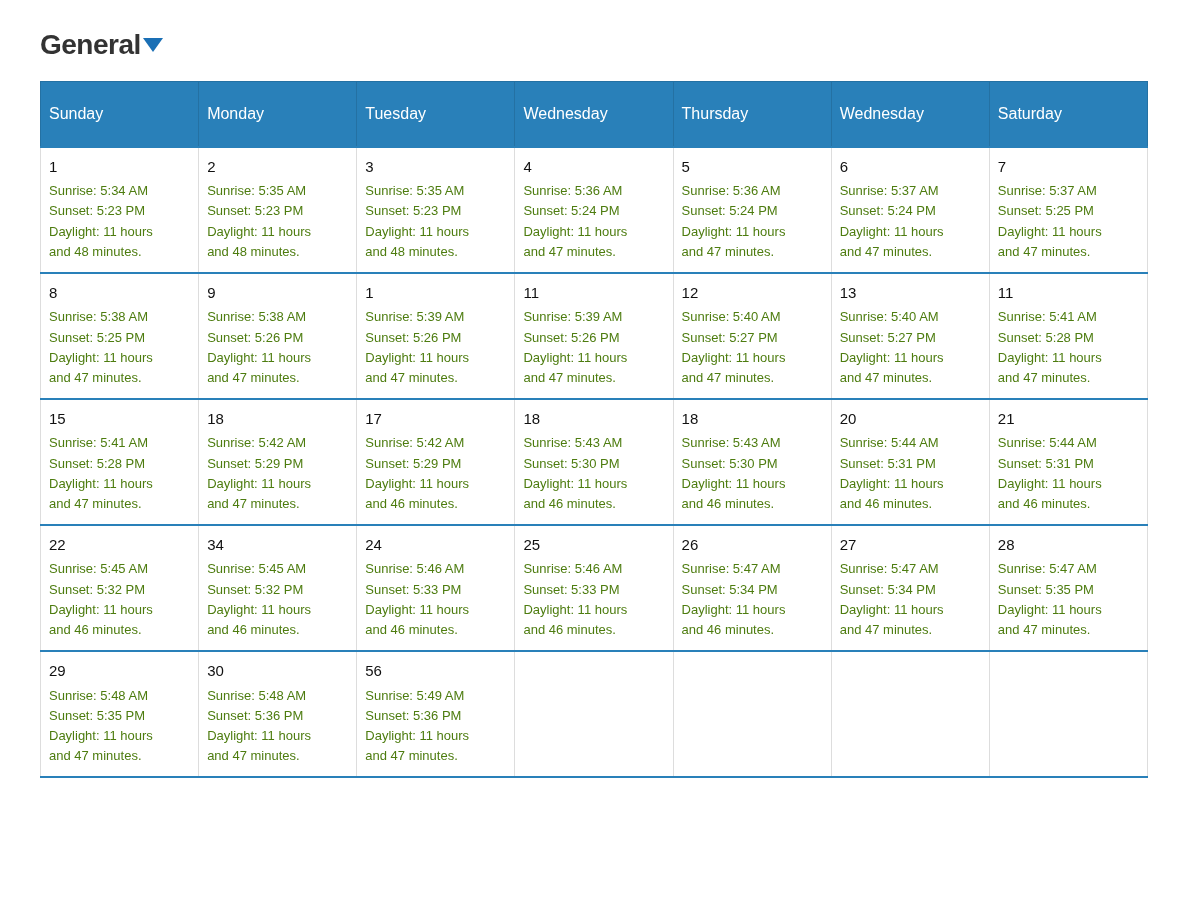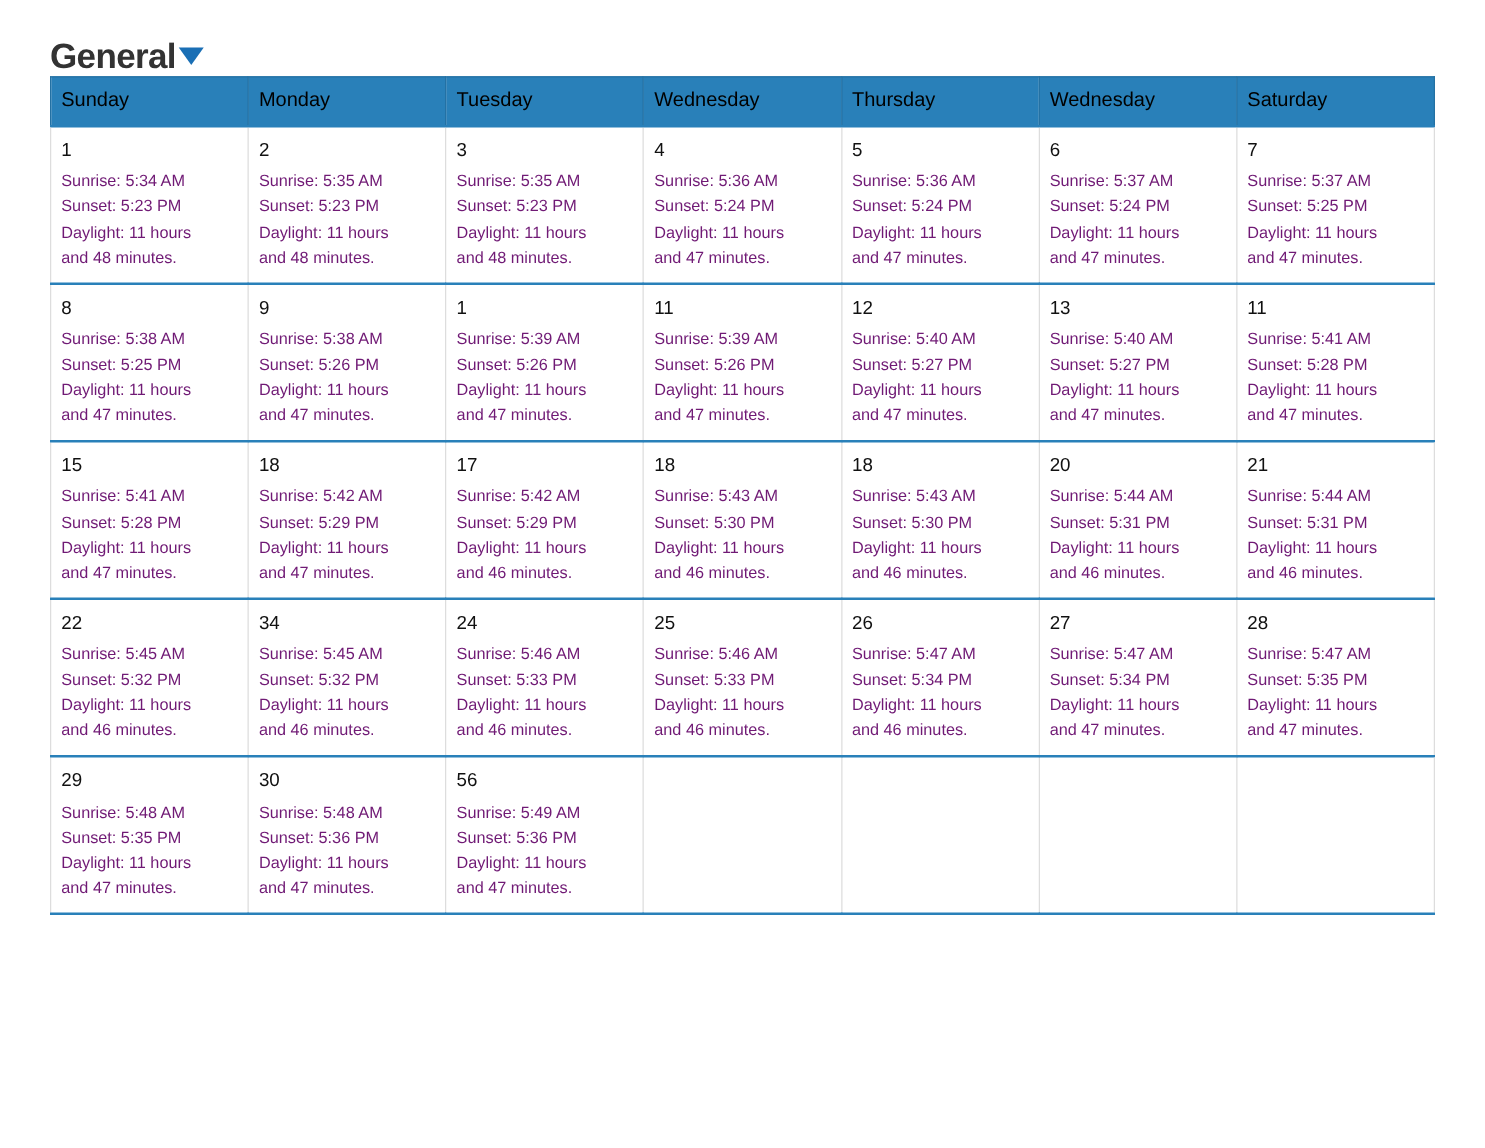--- a/index.html
+++ b/index.html
@@ -7,20 +7,21 @@
       font-family: Arial, sans-serif;
       background: #fff;
       padding: 30px 40px;
       width: 1188px;
       min-height: 918px;
     }
     .header {
       display: flex;
       justify-content: space-between;
       align-items: flex-start;
+      margin-bottom: 20px;
     }
     .logo {
       display: flex;
       flex-direction: column;
       align-items: flex-start;
       line-height: 1.1;
     }
     .logo-top {
       font-size: 28px;
       font-weight: bold;
@@ -62,24 +63,24 @@
       color: #444;
       margin-top: 4px;
     }
     .calendar {
       width: 100%;
       border-collapse: collapse;
       border: 1px solid #ccc;
     }
     .calendar th {
       background-color: #2980b9;
-      color: #000000;
+      color: #ffffff;
       font-size: 16px;
       font-weight: normal;
-      padding: 10px 8px;
+      padding: 23px 8px;
       text-align: left;
       border: 1px solid #2471a3;
     }
     .calendar td {
       vertical-align: top;
       padding: 8px 8px 10px 8px;
       border: 1px solid #ddd;
       font-size: 13px;
       line-height: 1.5;
       width: 14.28%;
@@ -89,21 +90,21 @@
       border-bottom: 2px solid #2980b9;
     }
     .day-number {
       font-size: 15px;
       font-weight: normal;
       display: block;
       margin-bottom: 3px;
       color: #111;
     }
     .day-info {
-      color: #701a75;
+      color: #4d7c0f;
       font-size: 13px;
       line-height: 1.55;
     }
     .empty-cell {
       background: #fff;
     }
   </style>
 </head>
 <body>
 

